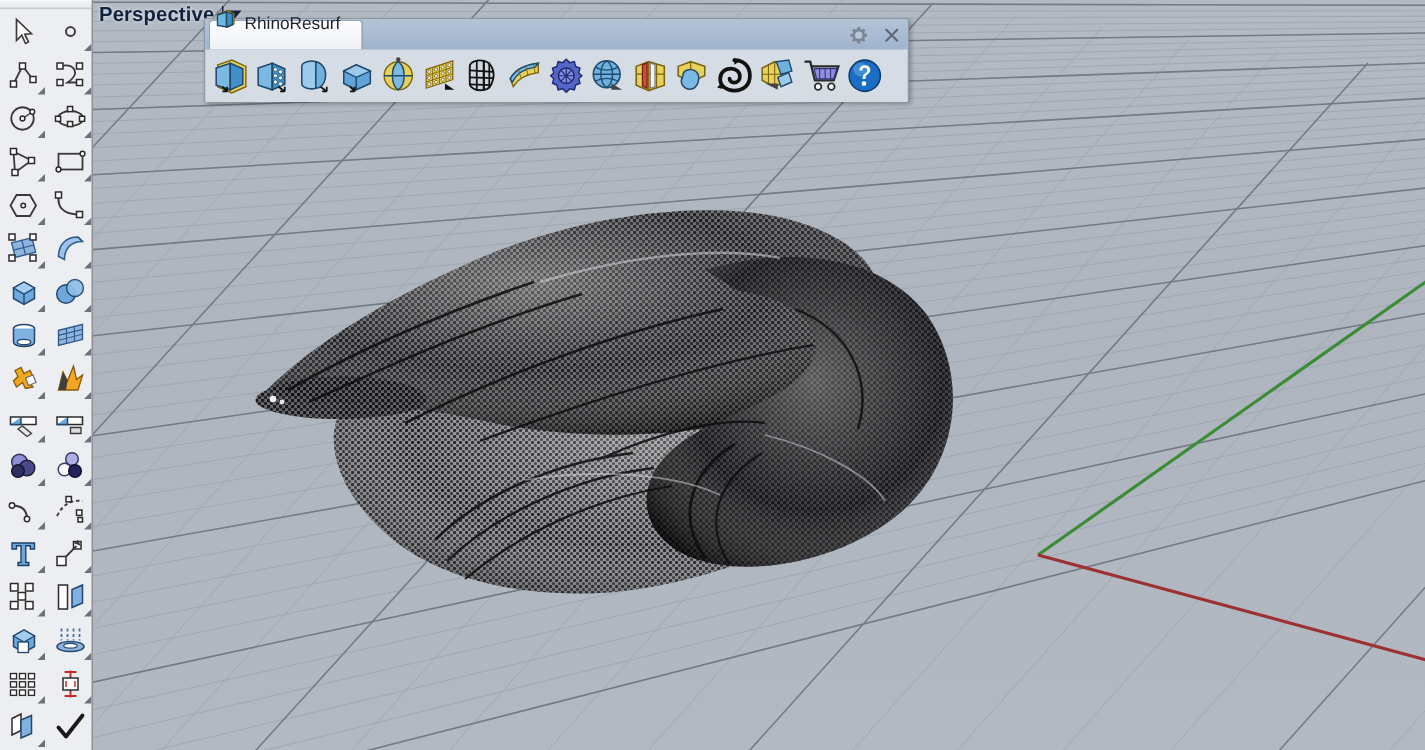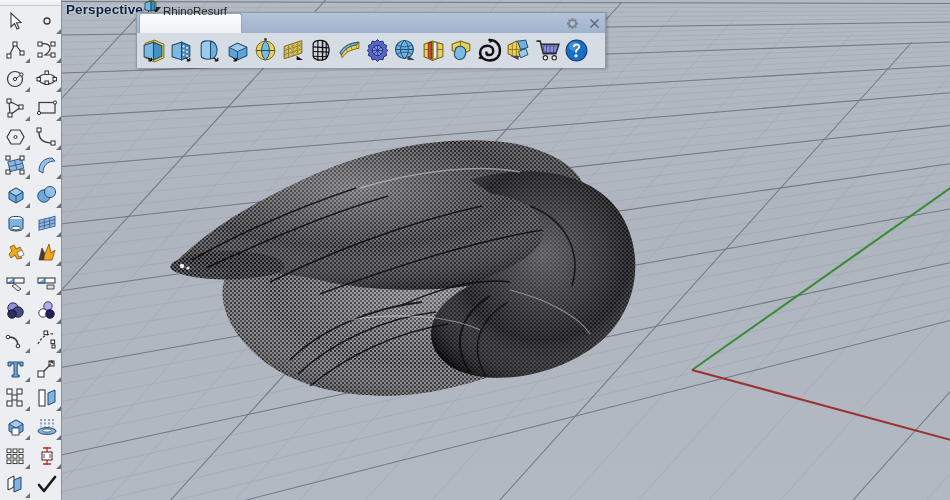--- a/index.html
+++ b/index.html
@@ -110,21 +110,21 @@
   }
   #panel-tab {
     position: relative;
     height: 20px;
     margin-left: 2px;
     padding: 0 14px 16px 4px;
     background: linear-gradient(#fdfdfe,#eef1f5);
     border: 1px solid #9aa6b5;
     border-bottom: none;
     border-radius: 3px 3px 0 0;
-    display: flex; align-items: flex-end; gap: 5px;
+    display: flex; align-items: center; gap: 5px;
     cursor: pointer;
   }
   #panel-tab .tabtext {
     font-size: 11.5px;
     color: #1d222b;
     white-space: nowrap;
   }
   #panel-btns {
     position: absolute;
     right: 3px; top: 2px;

